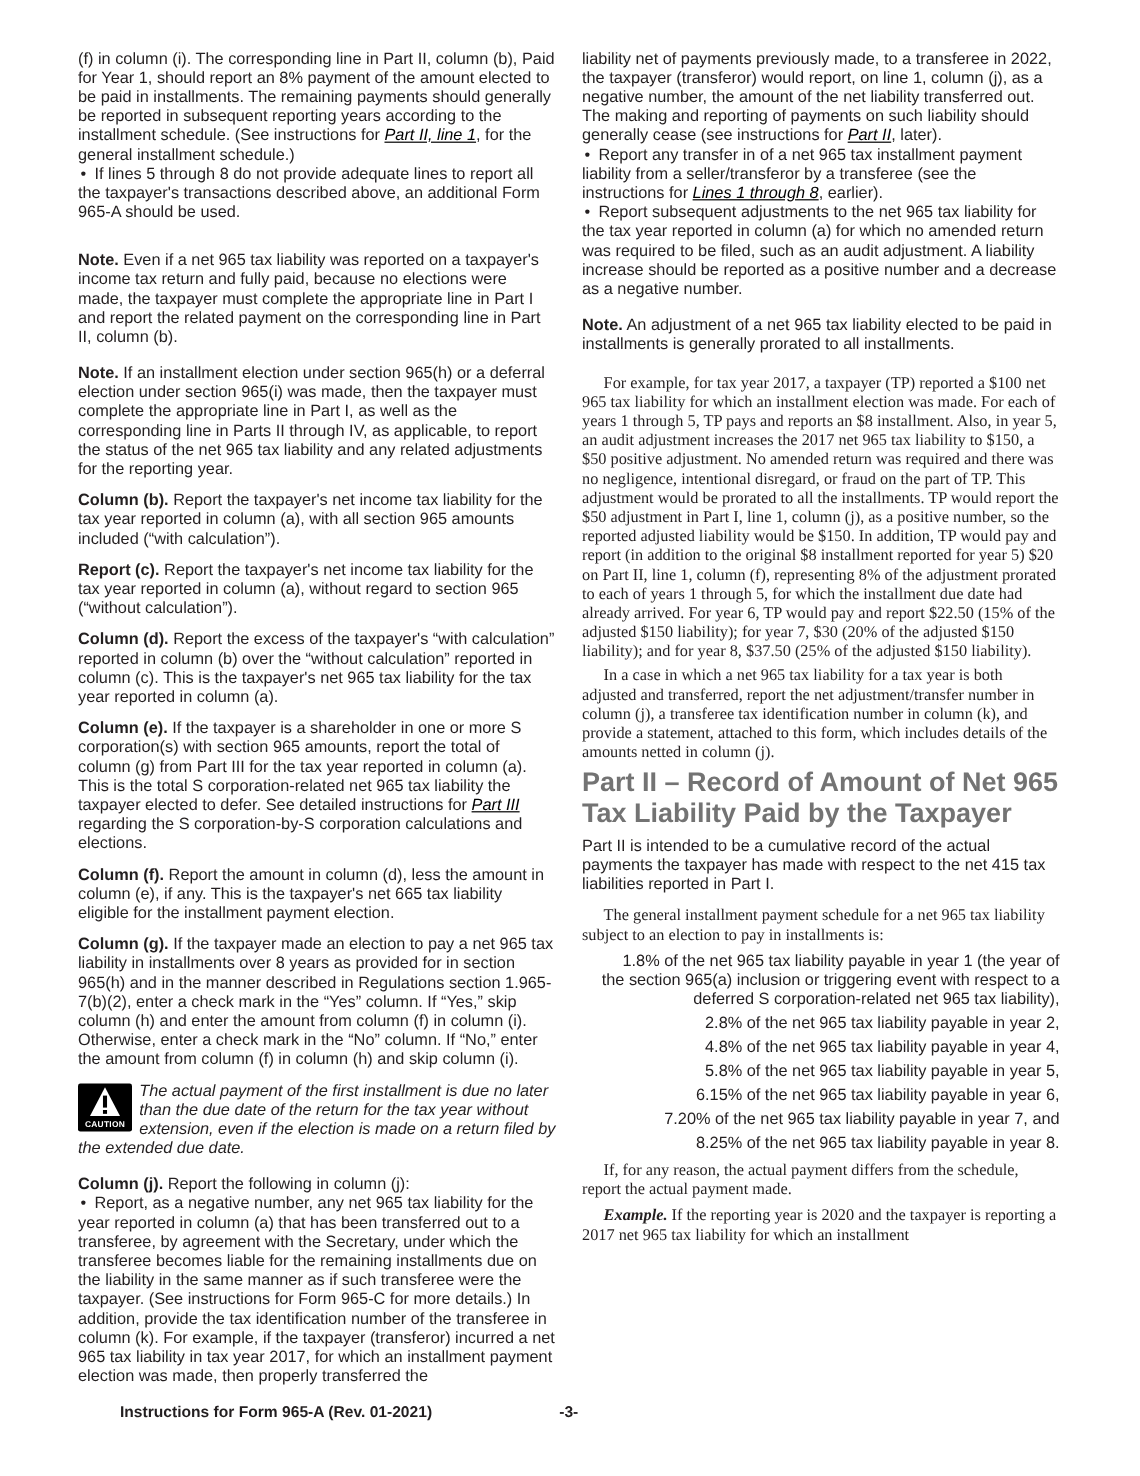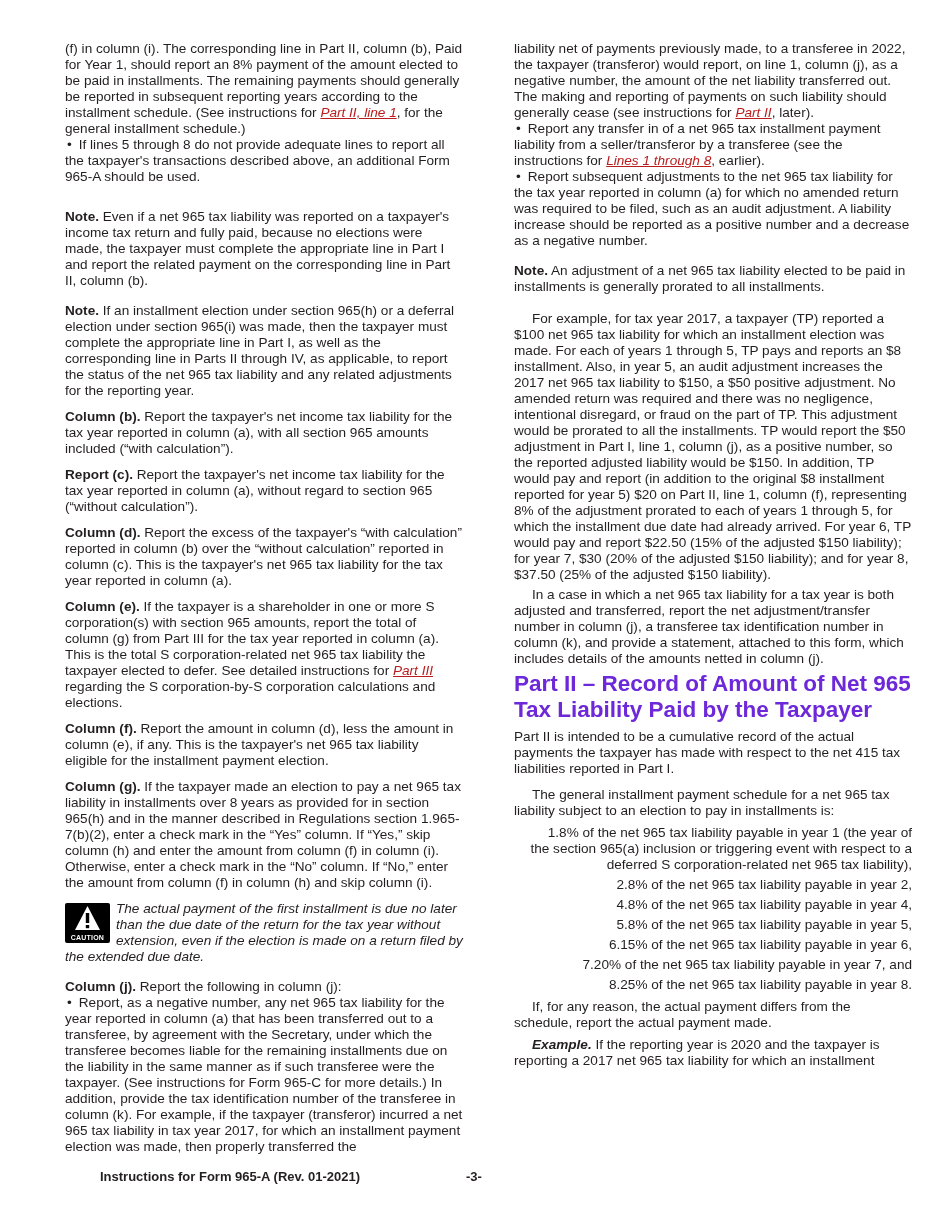--- a/index.html
+++ b/index.html
@@ -3,31 +3,31 @@
 <meta charset="utf-8">
 <style>
   html, body { margin: 0; padding: 0; background: #ffffff; }
   body {
     width: 950px; height: 1230px; position: relative; overflow: hidden;
     font-family: "Liberation Sans", sans-serif; color: #231f20;
     font-size: 13.6px; line-height: 16px;
   }
   .col { position: absolute; top: 41px; width: 398px; }
   .col.left { left: 65px; }
-  .col.right { left: 514px; }
+  .col.right { left: 485px; }
   p { margin: 0 0 10px 0; }
   p.tight { margin-bottom: 0; }
-  p.indent { text-indent: 18px; }
+  p.indent { text-indent: 18px; font-family: Liberation Serif, serif; }
   .gap { height: 14px; }
   b.lead { font-weight: bold; }
-  a.link { color: #b91c1c; font-style: italic; text-decoration: underline; }
+  a.link { color: #000000; font-style: italic; text-decoration: underline; }
   .bullet::before { content: "\2022"; margin-right: 7px; margin-left: 2px; }
   h2 {
     font-size: 22.5px; line-height: 26px; font-weight: bold; margin: 4px 0 6px 0;
-    color: #6d28d9;
+    color: #737373;
   }
   .caution { position: relative; margin: 0 0 14px 0; font-style: italic; }
   .caution .icon {
     float: left; width: 45px; height: 40px; background: #000; margin: 2px 6px 0 0;
     position: relative; border-radius: 2px;
   }
   .caution .icon svg { position: absolute; left: 9px; top: 2px; }
   .caution .icon .lbl {
     position: absolute; bottom: 1px; left: 0; right: 0; text-align: center;
     color: #fff; font-size: 7px; line-height: 8px; font-weight: bold; font-style: normal;
@@ -50,21 +50,21 @@
   <p class="tight"><span>(f) in column (i). The corresponding line in Part II, column (b), Paid for Year 1, should report an 8% payment of the amount elected to be paid in installments. The remaining payments should generally be reported in subsequent reporting years according to the installment schedule. (See instructions for </span><a class="link">Part II, line 1</a><span>, for the general installment schedule.)</span></p>
   <p class="bullet">If lines 5 through 8 do not provide adequate lines to report all the taxpayer's transactions described above, an additional Form 965-A should be used.</p>
   <div class="gap"></div>
   <p><b class="lead">Note.</b><span> Even if a net 965 tax liability was reported on a taxpayer's income tax return and fully paid, because no elections were made, the taxpayer must complete the appropriate line in Part I and report the related payment on the corresponding line in Part II, column (b).</span></p>
   <div class="gap" style="height:4px"></div>
   <p><b class="lead">Note.</b><span> If an installment election under section 965(h) or a deferral election under section 965(i) was made, then the taxpayer must complete the appropriate line in Part I, as well as the corresponding line in Parts II through IV, as applicable, to report the status of the net 965 tax liability and any related adjustments for the reporting year.</span></p>
   <p><b class="lead">Column (b).</b><span> Report the taxpayer's net income tax liability for the tax year reported in column (a), with all section 965 amounts included (“with calculation”).</span></p>
   <p><b class="lead">Report (c).</b><span> Report the taxpayer's net income tax liability for the tax year reported in column (a), without regard to section 965 (“without calculation”).</span></p>
   <p><b class="lead">Column (d).</b><span> Report the excess of the taxpayer's “with calculation” reported in column (b) over the “without calculation” reported in column (c). This is the taxpayer's net 965 tax liability for the tax year reported in column (a).</span></p>
   <p><b class="lead">Column (e).</b><span> If the taxpayer is a shareholder in one or more S corporation(s) with section 965 amounts, report the total of column (g) from Part III for the tax year reported in column (a). This is the total S corporation-related net 965 tax liability the taxpayer elected to defer. See detailed instructions for </span><a class="link">Part III</a><span> regarding the S corporation-by-S corporation calculations and elections.</span></p>
-  <p><b class="lead">Column (f).</b><span> Report the amount in column (d), less the amount in column (e), if any. This is the taxpayer's net 965 tax liability eligible for the installment payment election.</span></p>
+  <p><b class="lead">Column (f).</b><span> Report the amount in column (d), less the amount in column (e), if any. This is the taxpayer's net 665 tax liability eligible for the installment payment election.</span></p>
   <p><b class="lead">Column (g).</b><span> If the taxpayer made an election to pay a net 965 tax liability in installments over 8 years as provided for in section 965(h) and in the manner described in Regulations section 1.965-7(b)(2), enter a check mark in the “Yes” column. If “Yes,” skip column (h) and enter the amount from column (f) in column (i). Otherwise, enter a check mark in the “No” column. If “No,” enter the amount from column (f) in column (h) and skip column (i).</span></p>
   <div class="caution">
     <div class="icon">
       <svg width="27" height="27" viewBox="0 0 27 27">
         <polygon points="13.5,1 26,25 1,25" fill="#ffffff"></polygon>
         <rect x="11.8" y="8" width="3.4" height="10" fill="#000000"></rect>
         <rect x="11.8" y="20" width="3.4" height="3.2" fill="#000000"></rect>
       </svg>
       <div class="lbl">CAUTION</div>
     </div>

